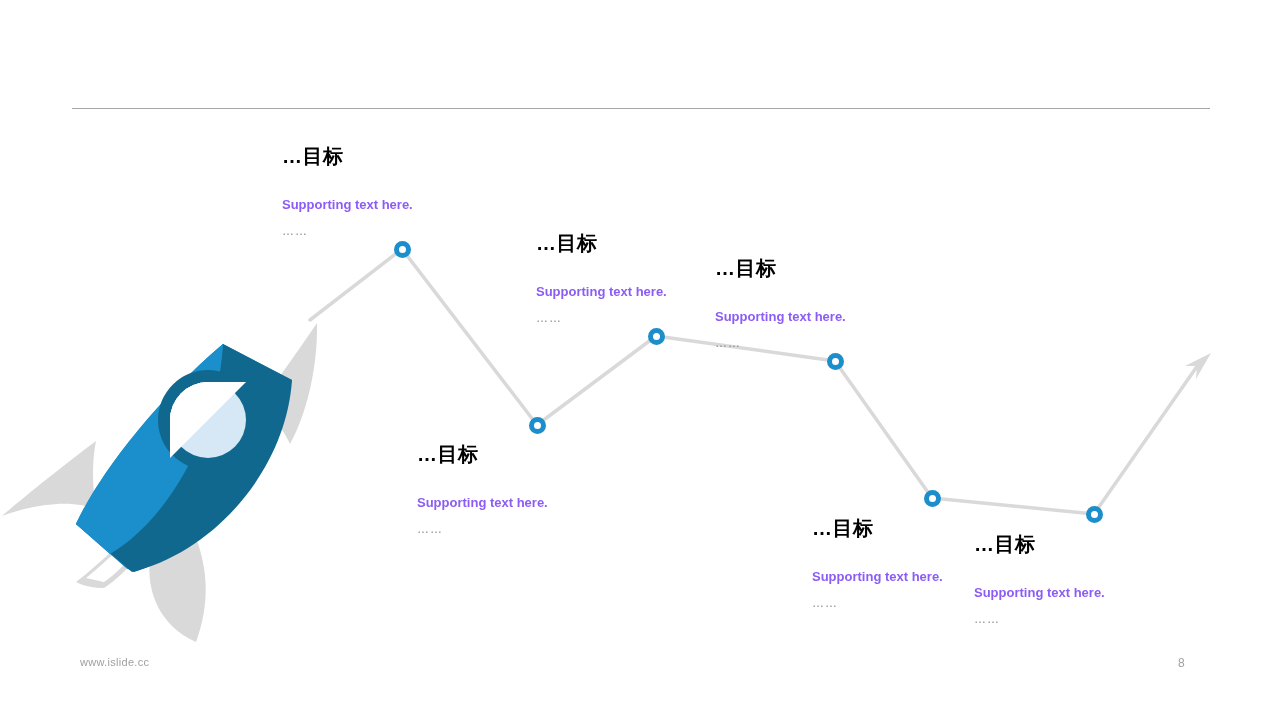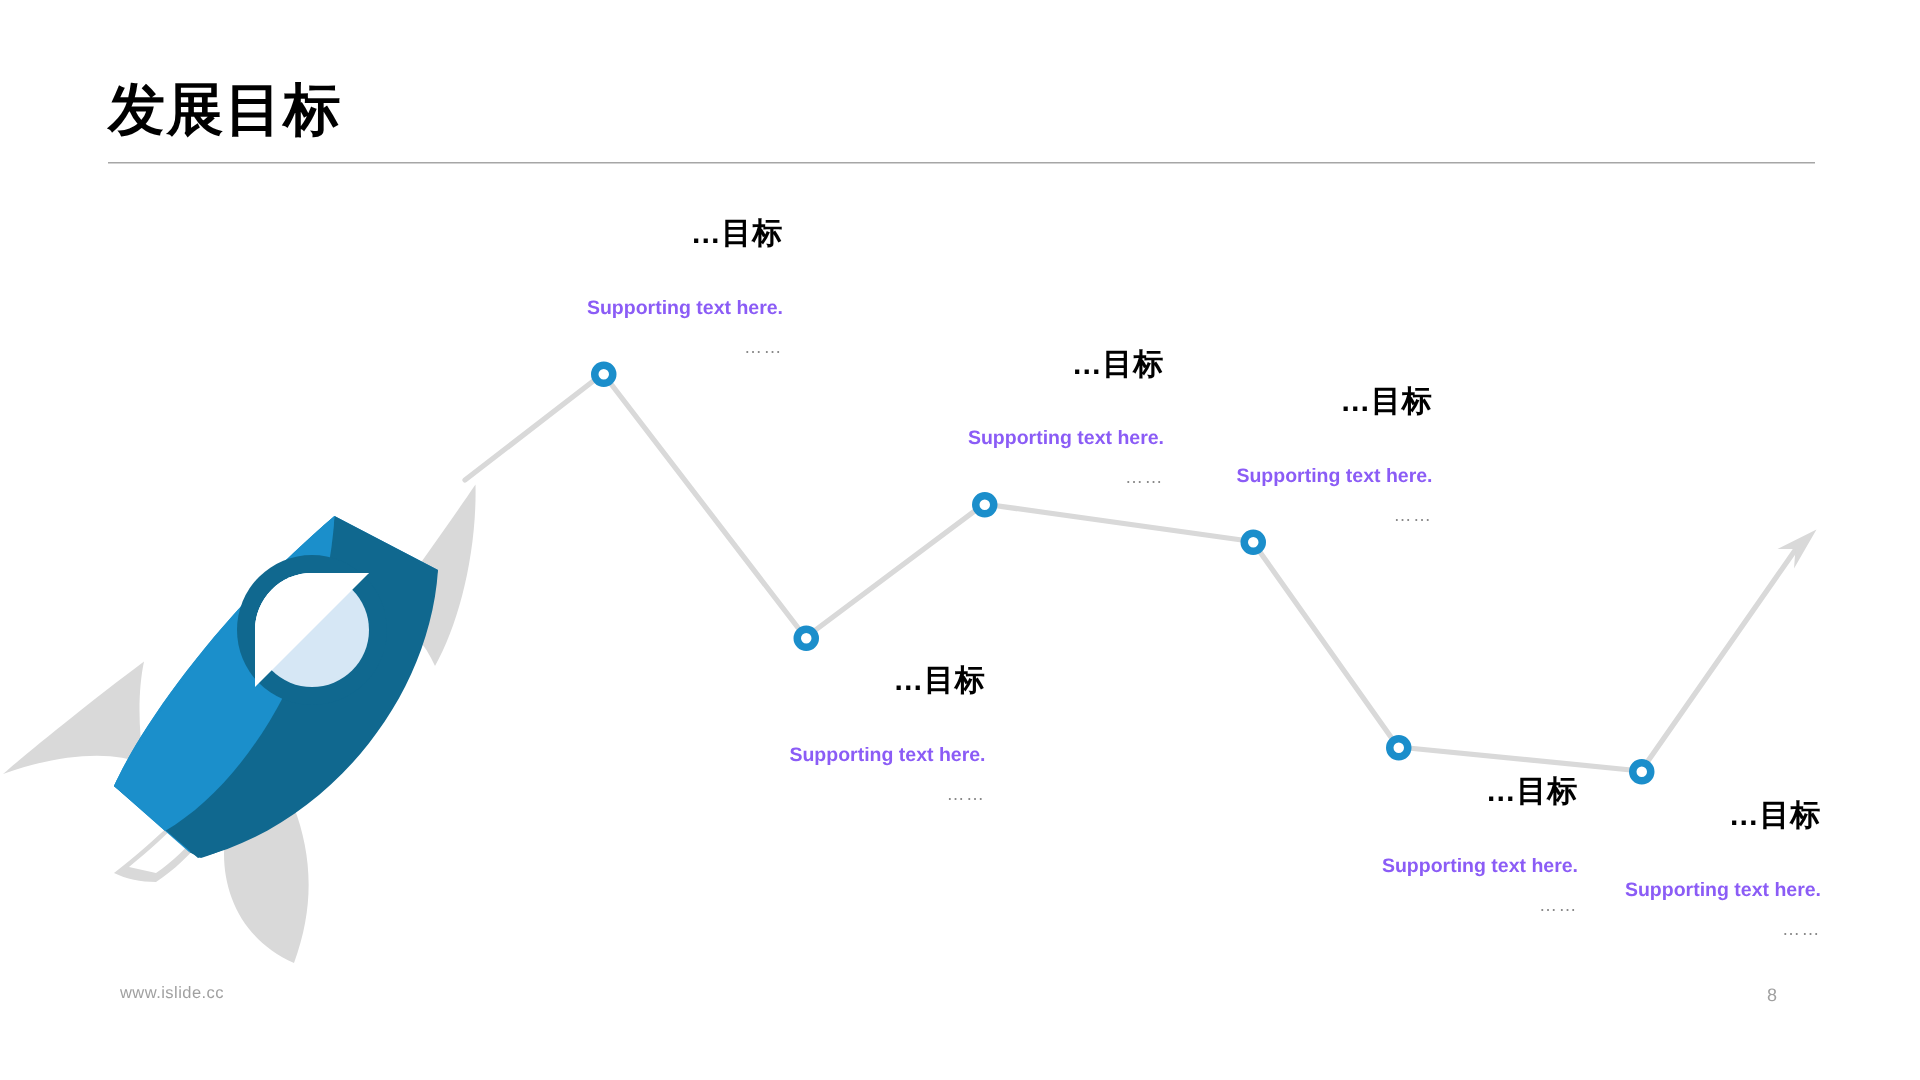--- a/index.html
+++ b/index.html
@@ -68,21 +68,21 @@
     height: 17px;
     border-radius: 50%;
     box-sizing: border-box;
     border: 5px solid #1b8ecb;
     background: #ffffff;
   }
 
   
   .cluster {
     position: absolute;
-    text-align: right;
+    text-align: left;
     width: 240px;
   }
   .cluster .goal-title {
     font-size: 20px;
     font-weight: bold;
     color: #000000;
     line-height: 28px;
     letter-spacing: 0.5px;
     white-space: nowrap;
   }
@@ -120,21 +120,20 @@
     top: 656px;
     font-size: 12px;
     color: #a0a0a0;
   }
 </style>
 </head>
 <body>
 
 <div class="slide">
 
-  <div class="page-title">发展目标</div>
   <div class="title-rule"></div>
 
   <div class="rocket-art">
     <svg viewBox="0 0 340 340" width="340" height="340" xmlns="http://www.w3.org/2000/svg">
 
       <path d="M96 121 C 60 148, 18 182, 2 196 C 40 182, 78 180, 96 190 C 92 165, 92 140, 96 121 Z" fill="#d9d9d9"></path>
 
       <path d="M196 218 C 208 250, 210 284, 196 322 C 160 306, 146 272, 150 238 C 166 234, 184 228, 196 218 Z" fill="#d9d9d9"></path>
 
       <path d="M317 3 C 300 28, 276 62, 258 86 C 272 96, 284 110, 290 124 C 306 96, 318 48, 317 3 Z" fill="#d9d9d9"></path>

